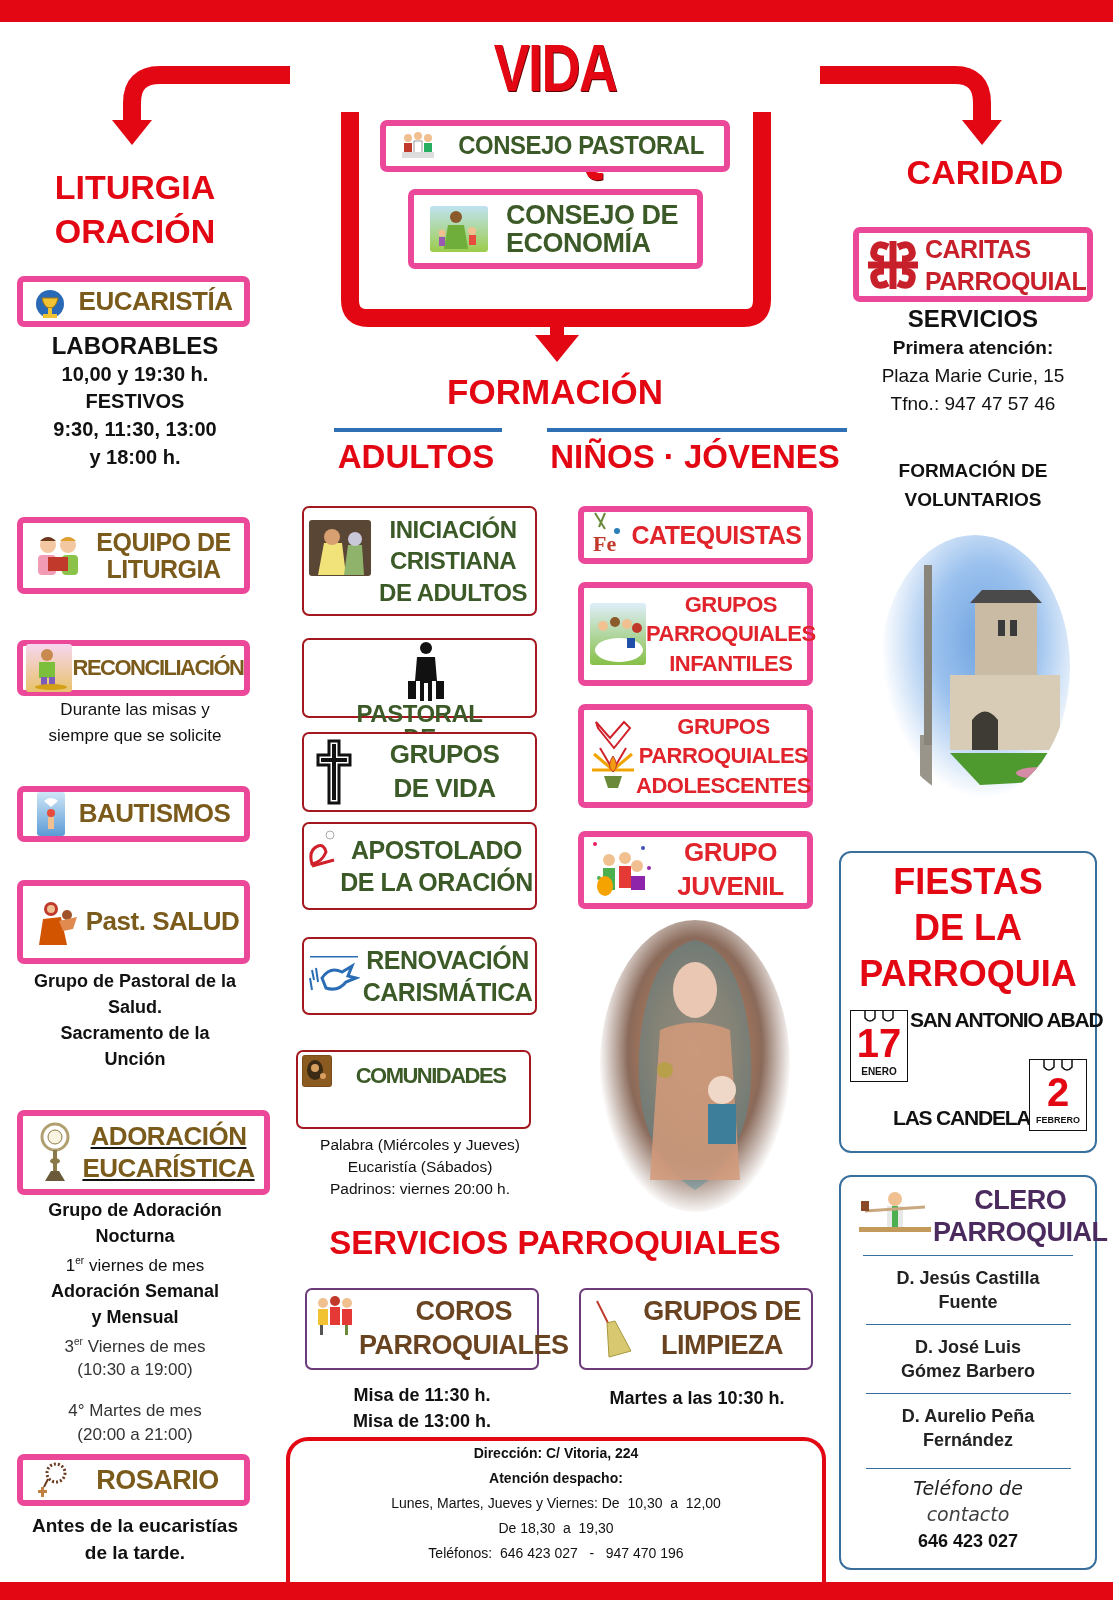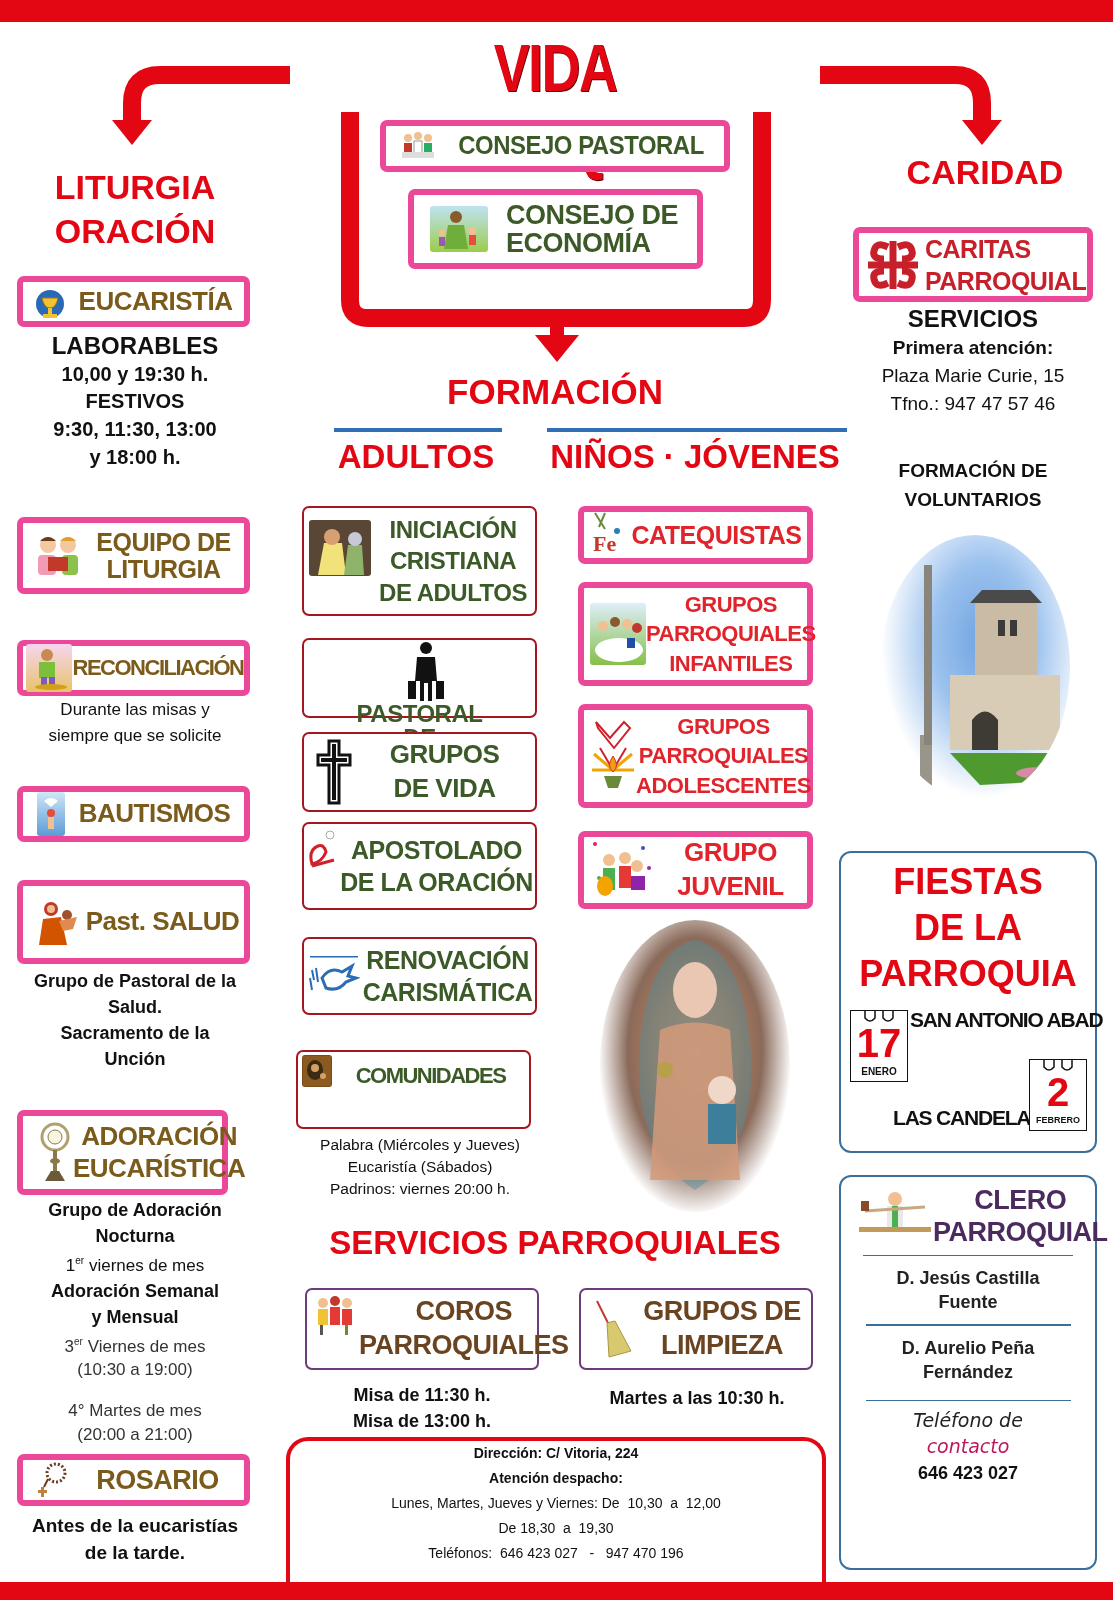--- a/index.html
+++ b/index.html
@@ -164,21 +164,21 @@
     <div>Past. SALUD</div>
   </div>
 </div>
 <div class="abs center" style="left:8px;top:968px;width:254px;font-size:18px;line-height:26px;">
   <div class="sub">Grupo de Pastoral de la</div>
   <div class="sub">Salud.</div>
   <div class="sub">Sacramento de la</div>
   <div class="sub">Unción</div>
 </div>
 
-<div class="card blue" style="left:17px;top:1110px;width:211px;height:85px;">
+<div class="card blue" style="left:17px;top:1110px;width:253px;height:85px;text-decoration:underline;">
   <div class="ico" style="width:36px;height:66px;margin-left:14px;">
     <svg width="32" height="64" viewBox="0 0 32 64">
         <circle cx="16" cy="16" r="13" fill="none" stroke="#b0a070" stroke-width="3"></circle>
         <circle cx="16" cy="16" r="7" fill="#f8f4e0" stroke="#8a7a4a"></circle>
         <rect x="14" y="29" width="4" height="22" fill="#8a7a4a"></rect>
         <ellipse cx="16" cy="40" rx="5" ry="3" fill="#8a7a4a"></ellipse>
         <path d="M6,60 L26,60 L20,50 L12,50 Z" fill="#6a5a3a"></path>
       </svg>
   </div>
   <div class="lbl gold" style="font-size:26px;line-height:1.22;">
@@ -552,24 +552,28 @@
       <div>CLERO</div>
       <div>PARROQUIAL</div>
     </div>
   </div>
   <div class="clero-rule" style="width:210px;"></div>
   <div class="center" style="padding:10px 0 10px;font-size:18px;line-height:24px;font-weight:700;color:#222;">
     <div>D. Jesús Castilla</div>
     <div>Fuente</div>
   </div>
   <div class="clero-rule" style="width:205px;"></div>
+  <div class="center" style="padding:10px 0 10px;font-size:18px;line-height:24px;font-weight:700;color:#222;">
+    <div>D. José Luis</div>
+    <div>Gómez Barbero</div>
+  </div>
   <div class="clero-rule" style="width:205px;"></div>
   <div class="center" style="padding:10px 0 16px;font-size:18px;line-height:24px;font-weight:700;color:#222;">
     <div>D. Aurelio Peña</div>
     <div>Fernández</div>
   </div>
   <div class="clero-rule" style="width:205px;"></div>
   <div class="center" style="padding-top:6px;">
     <div style="font-style:italic;font-size:19px;line-height:26px;color:#222;font-family:'DejaVu Sans',sans-serif;">Teléfono de</div>
-    <div style="font-style:italic;font-size:19px;line-height:26px;color:#be185d;font-family:'DejaVu Sans',sans-serif;">contacto</div>
+    <div style="font-style:italic;font-size:19px;line-height:26px;color:#404040;font-family:'DejaVu Sans',sans-serif;">contacto</div>
     <div style="font-weight:700;font-size:18px;line-height:28px;color:#111;">646 423 027</div>
   </div>
 </div>
 
 </body></html>

